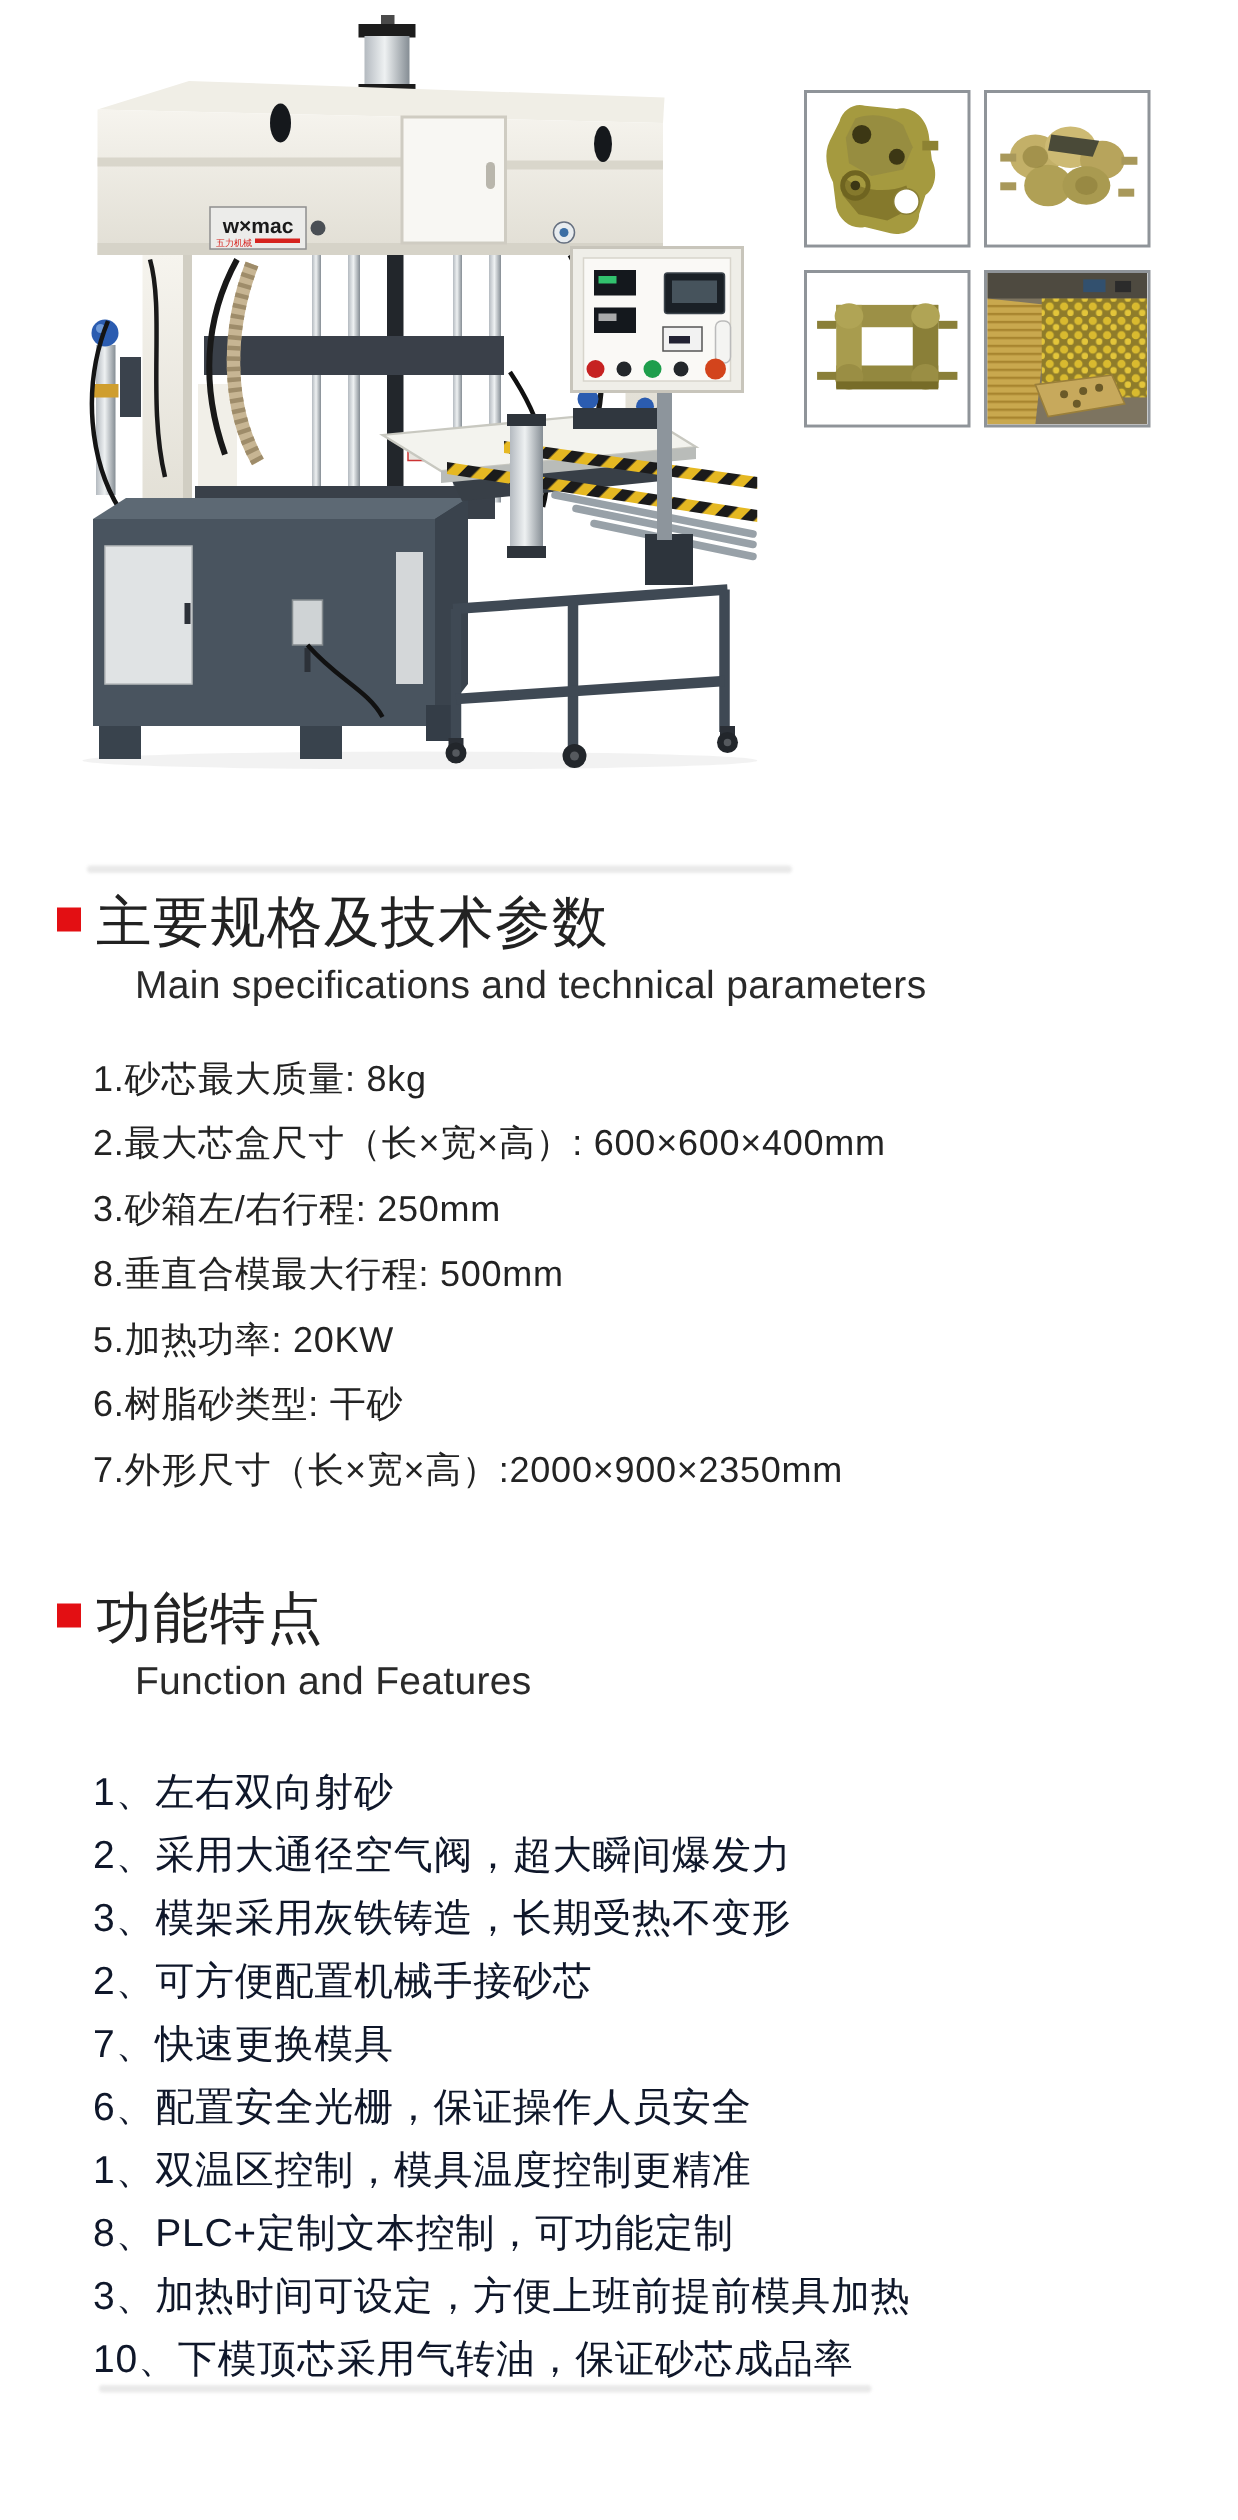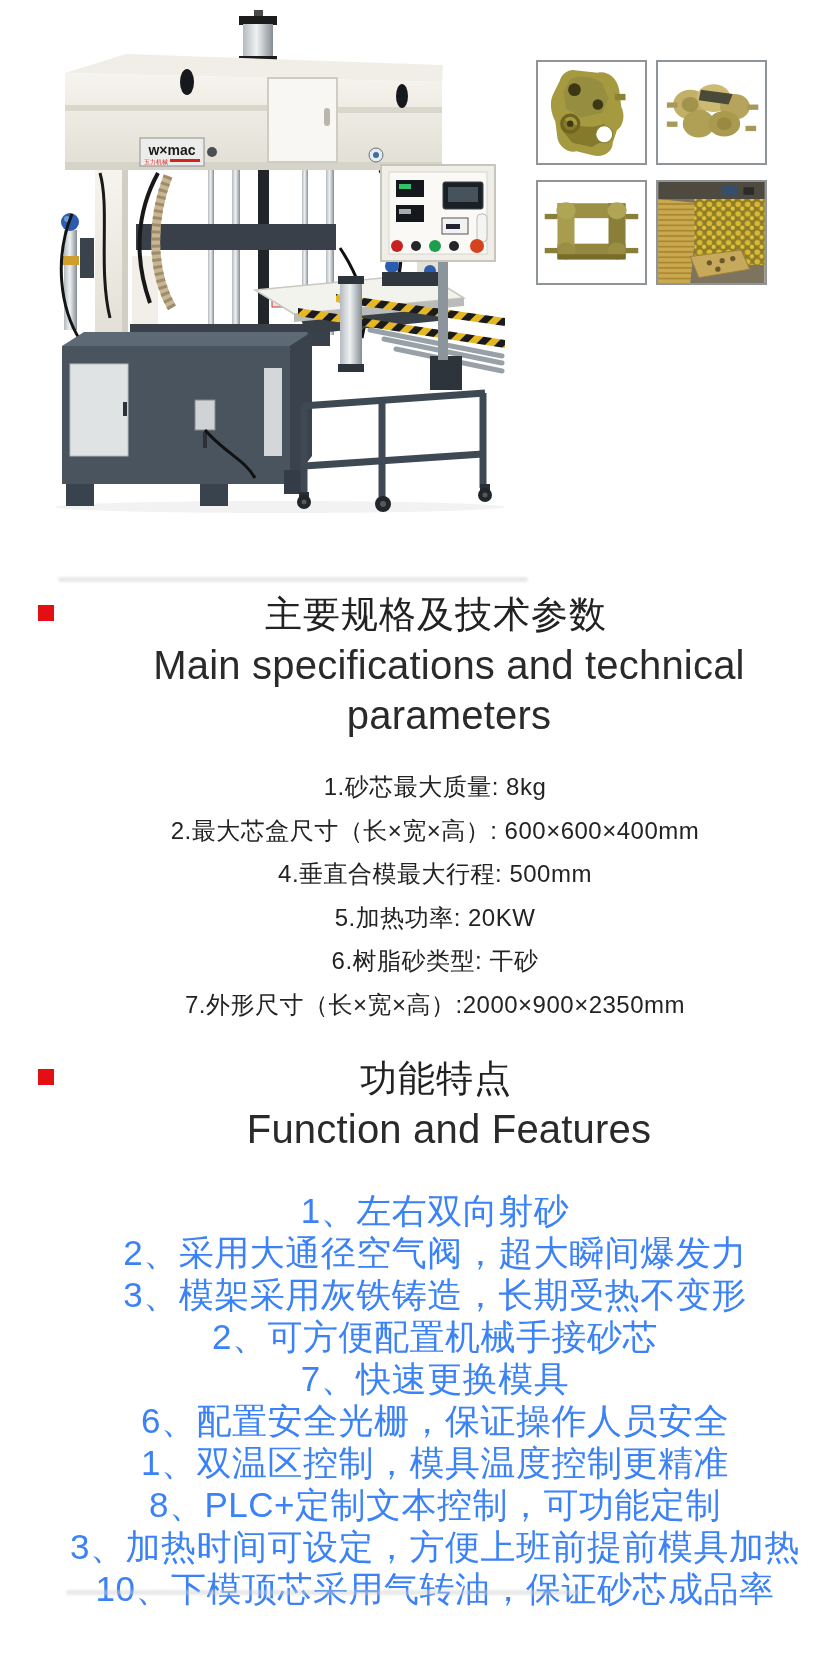--- a/index.html
+++ b/index.html
@@ -1,18 +1,18 @@
 <!DOCTYPE html>
 <html><head>
 <meta charset="utf-8">
 <style>
   html,body{margin:0;padding:0;background:#ffffff;}
   .page{
     position:relative;width:825px;height:1618px;background:#ffffff;overflow:hidden;
-    font-family:"Liberation Sans","DejaVu Sans",sans-serif;color:#1e1e1e;text-align:center;
+    font-family:"Liberation Sans","DejaVu Sans",sans-serif;color:#1e1e1e;
   }
   
   .machine-wrap{position:absolute;left:40px;top:8px;width:465px;height:505px;}
   .machine-wrap svg{display:block;width:100%;height:100%;}
   
   .gallery{
     position:absolute;left:536px;top:60px;width:233px;
     display:grid;grid-template-columns:111px 111px;grid-auto-rows:105px;
     column-gap:9px;row-gap:15px;
   }
@@ -20,24 +20,24 @@
     border:2px solid #8f9499;background:#ffffff;box-sizing:border-box;overflow:hidden;
   }
   .gallery-cell svg{display:block;width:100%;height:100%;}
   
   .section{position:absolute;left:38px;width:770px;}
   .sec-head{position:relative;padding-left:26px;}
   .bullet{
     position:absolute;left:0;top:13px;width:16px;height:16px;background:#e30f13;
   }
   .head-zh{font-size:37px;line-height:1.22;letter-spacing:1px;color:#222222;}
-  .head-en{font-size:40px;line-height:1.25;margin:3px 0 0 26px;color:#2a2a2a;letter-spacing:0.2px;}
+  .head-en{font-size:26px;line-height:1.25;margin:3px 0 0 26px;color:#2a2a2a;letter-spacing:0.2px;}
   .item-list{margin:25px 0 0 24px;}
   .spec-item{font-size:24px;line-height:43.5px;letter-spacing:0.5px;color:#232323;white-space:nowrap;}
-  .feature-item{font-size:35px;line-height:42px;letter-spacing:0.5px;color:#3b82f6;white-space:nowrap;}
+  .feature-item{font-size:26px;line-height:42px;letter-spacing:0.5px;color:#0f172a;white-space:nowrap;}
   
   .artifact{position:absolute;height:5px;background:#cfcfcf;opacity:.45;border-radius:3px;filter:blur(1.2px);}
   .artifact-1{left:58px;top:577px;width:470px;}
   .artifact-2{left:66px;top:1590px;width:515px;}
 </style>
 </head>
 <body>
 
 <div class="page">
 
@@ -289,21 +289,22 @@
 
   <div class="section" style="top:592px;">
     <div class="sec-head">
       <span class="bullet"></span>
       <div class="head-zh">主要规格及技术参数</div>
       <div class="head-en">Main specifications and technical parameters</div>
     </div>
     <div class="item-list">
         <div class="spec-item">1.砂芯最大质量: 8kg</div>
         <div class="spec-item">2.最大芯盒尺寸（长×宽×高）: 600×600×400mm</div>
-        <div class="spec-item">4.垂直合模最大行程: 500mm</div>
+        <div class="spec-item">3.砂箱左/右行程: 250mm</div>
+        <div class="spec-item">8.垂直合模最大行程: 500mm</div>
         <div class="spec-item">5.加热功率: 20KW</div>
         <div class="spec-item">6.树脂砂类型: 干砂</div>
         <div class="spec-item">7.外形尺寸（长×宽×高）:2000×900×2350mm</div>
       </div>
   </div>
 
   <div class="section" style="top:1056px;">
     <div class="sec-head">
       <span class="bullet"></span>
       <div class="head-zh">功能特点</div>

